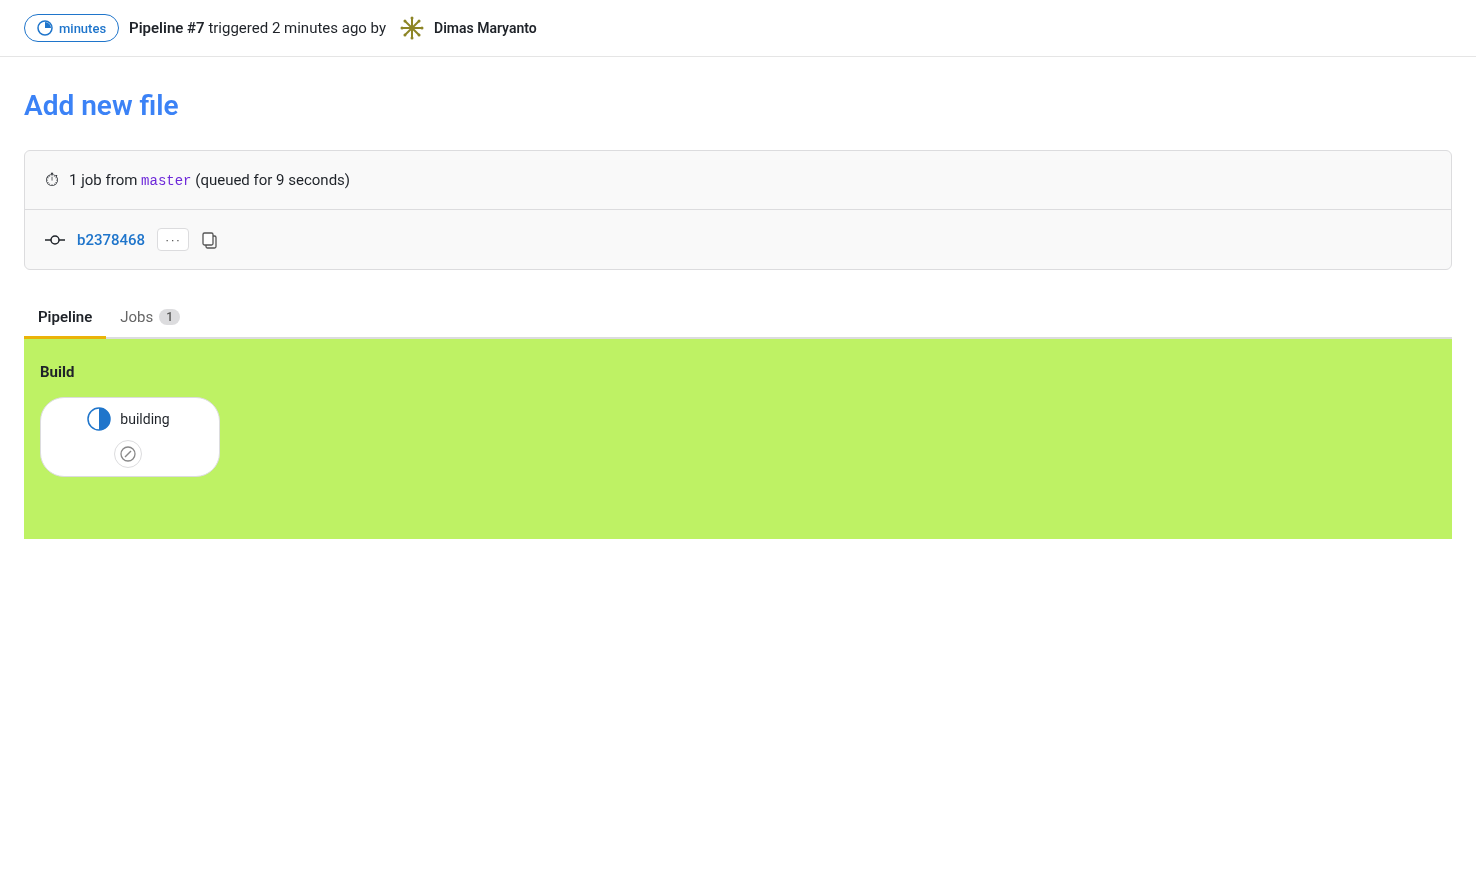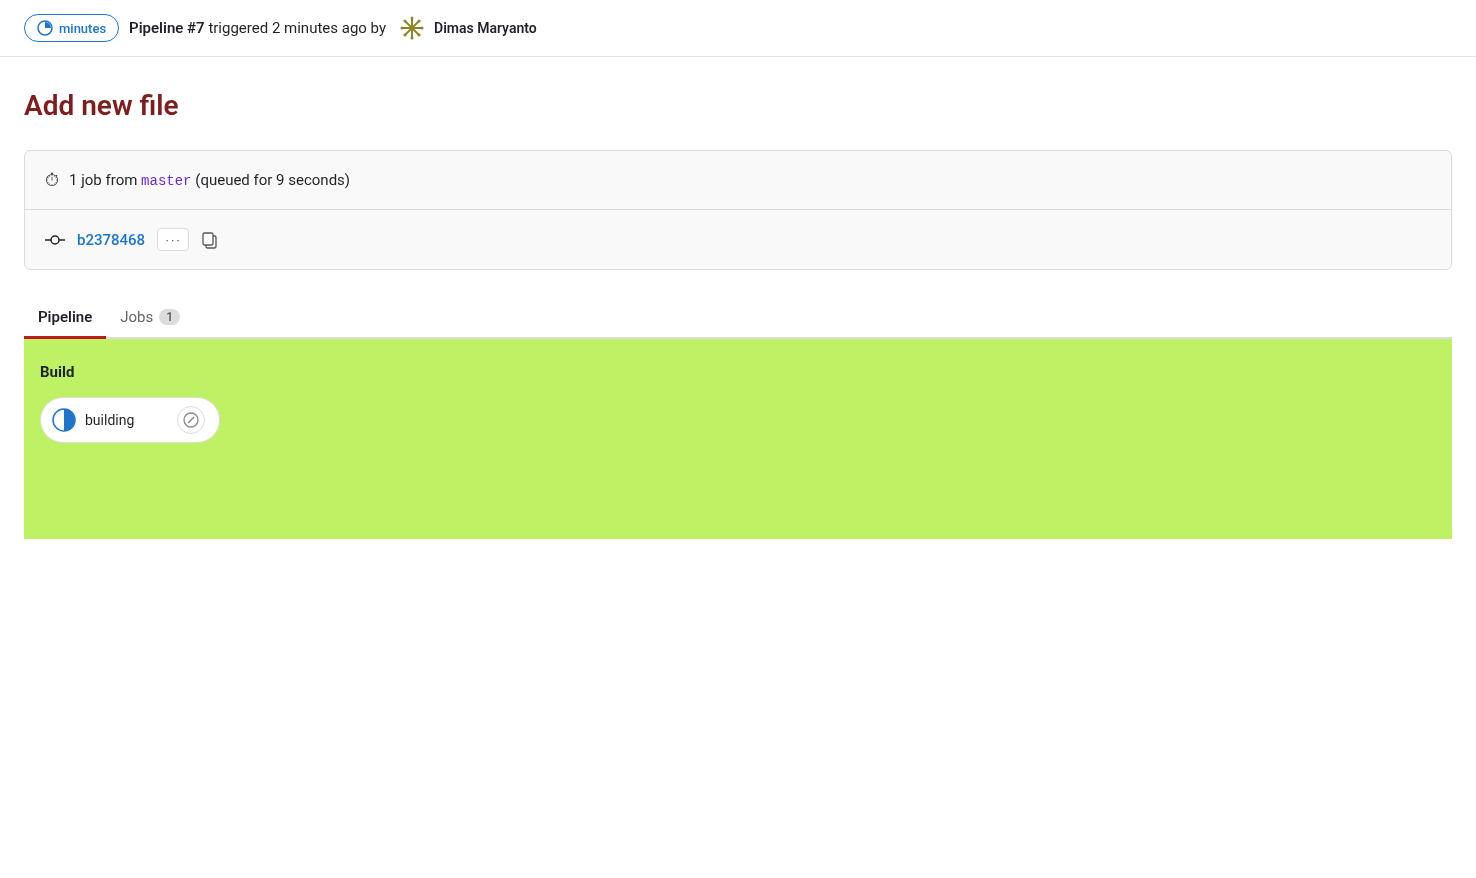--- a/index.html
+++ b/index.html
@@ -45,21 +45,21 @@
     }
     .username {
       font-weight: 600;
     }
     .main-content {
       padding: 32px 24px;
     }
     .page-title {
       font-size: 28px;
       font-weight: 600;
-      color: #7f1d1d;
+      color: #3b82f6;
       margin-bottom: 28px;
     }
     .info-card {
       border: 1px solid #dcdcde;
       border-radius: 6px;
       background: #f9f9f9;
       margin-bottom: 28px;
       overflow: hidden;
     }
     .info-card-top {
@@ -133,21 +133,21 @@
       cursor: pointer;
       border-bottom: 3px solid transparent;
       margin-bottom: -2px;
       display: flex;
       align-items: center;
       gap: 6px;
     }
     .tab.active {
       color: #1f2329;
       font-weight: 600;
-      border-bottom: 3px solid #b91c1c;
+      border-bottom: 3px solid #eab308;
     }
     .tab-badge {
       background: #dcdcde;
       border-radius: 20px;
       padding: 1px 7px;
       font-size: 12px;
       color: #555;
       font-weight: 500;
     }
     .pipeline-content {
@@ -166,20 +166,21 @@
       display: inline-flex;
       align-items: center;
       gap: 8px;
       background: #fff;
       border: 1px solid #dcdcde;
       border-radius: 24px;
       padding: 8px 14px 8px 10px;
       margin-left: 8px;
       min-width: 180px;
       justify-content: space-between;
+      flex-direction: column;
     }
     .building-left {
       display: flex;
       align-items: center;
       gap: 8px;
     }
     .building-spinner {
       width: 26px;
       height: 26px;
     }

